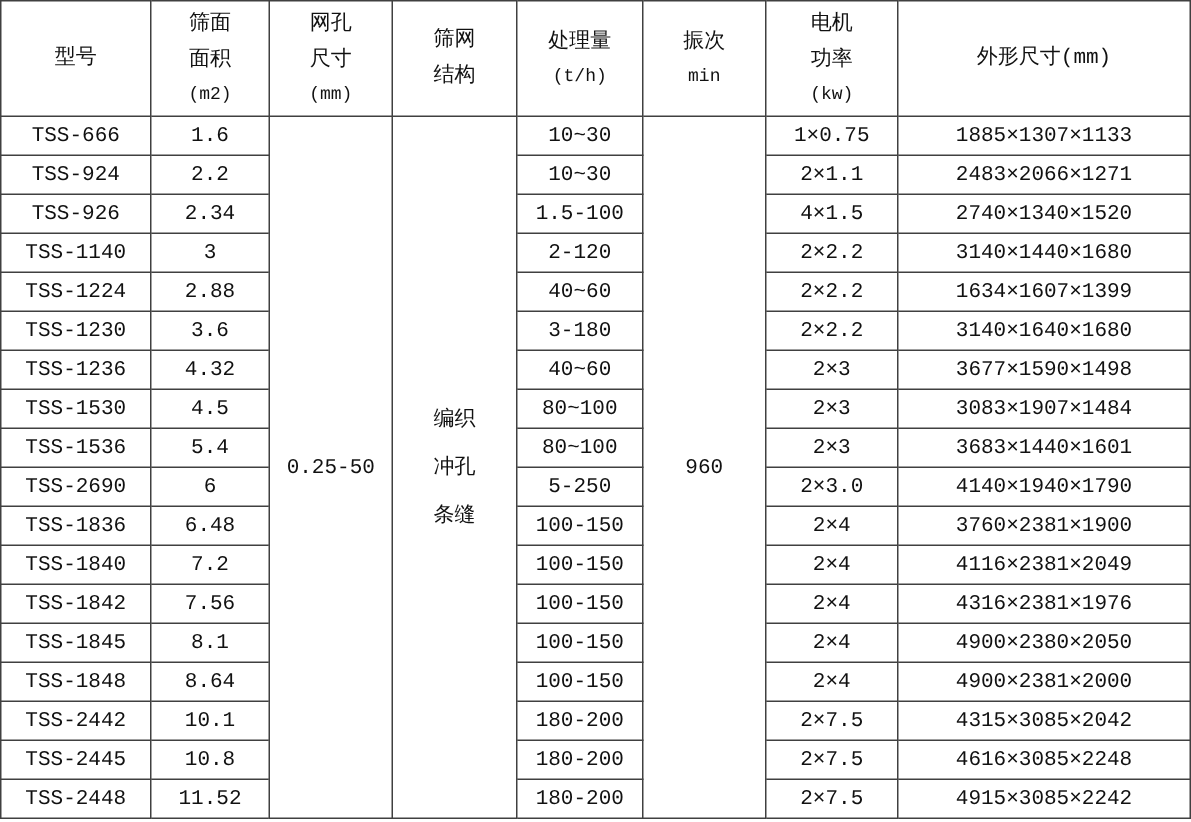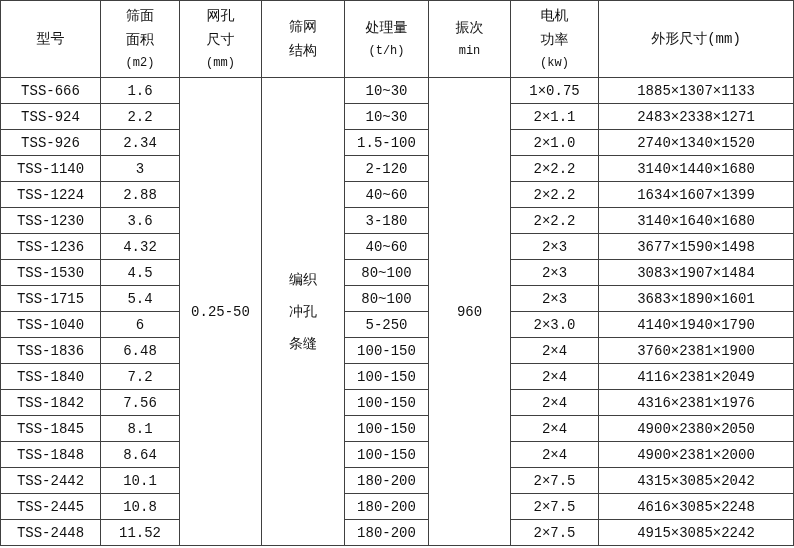--- a/index.html
+++ b/index.html
@@ -100,27 +100,27 @@
           <td>10~30</td>
           <td rowspan="18">960</td>
           <td>1×0.75</td>
           <td>1885×1307×1133</td>
         </tr>
         <tr>
           <td>TSS-924</td>
           <td>2.2</td>
           <td>10~30</td>
           <td>2×1.1</td>
-          <td>2483×2338×1271</td>
+          <td>2483×2066×1271</td>
         </tr>
         <tr>
           <td>TSS-926</td>
           <td>2.34</td>
           <td>1.5-100</td>
-          <td>2×1.0</td>
+          <td>4×1.5</td>
           <td>2740×1340×1520</td>
         </tr>
         <tr>
           <td>TSS-1140</td>
           <td>3</td>
           <td>2-120</td>
           <td>2×2.2</td>
           <td>3140×1440×1680</td>
         </tr>
         <tr>
@@ -145,28 +145,28 @@
           <td>3677×1590×1498</td>
         </tr>
         <tr>
           <td>TSS-1530</td>
           <td>4.5</td>
           <td>80~100</td>
           <td>2×3</td>
           <td>3083×1907×1484</td>
         </tr>
         <tr>
-          <td>TSS-1715</td>
+          <td>TSS-1536</td>
           <td>5.4</td>
           <td>80~100</td>
           <td>2×3</td>
-          <td>3683×1890×1601</td>
-        </tr>
-        <tr>
-          <td>TSS-1040</td>
+          <td>3683×1440×1601</td>
+        </tr>
+        <tr>
+          <td>TSS-2690</td>
           <td>6</td>
           <td>5-250</td>
           <td>2×3.0</td>
           <td>4140×1940×1790</td>
         </tr>
         <tr>
           <td>TSS-1836</td>
           <td>6.48</td>
           <td>100-150</td>
           <td>2×4</td>

